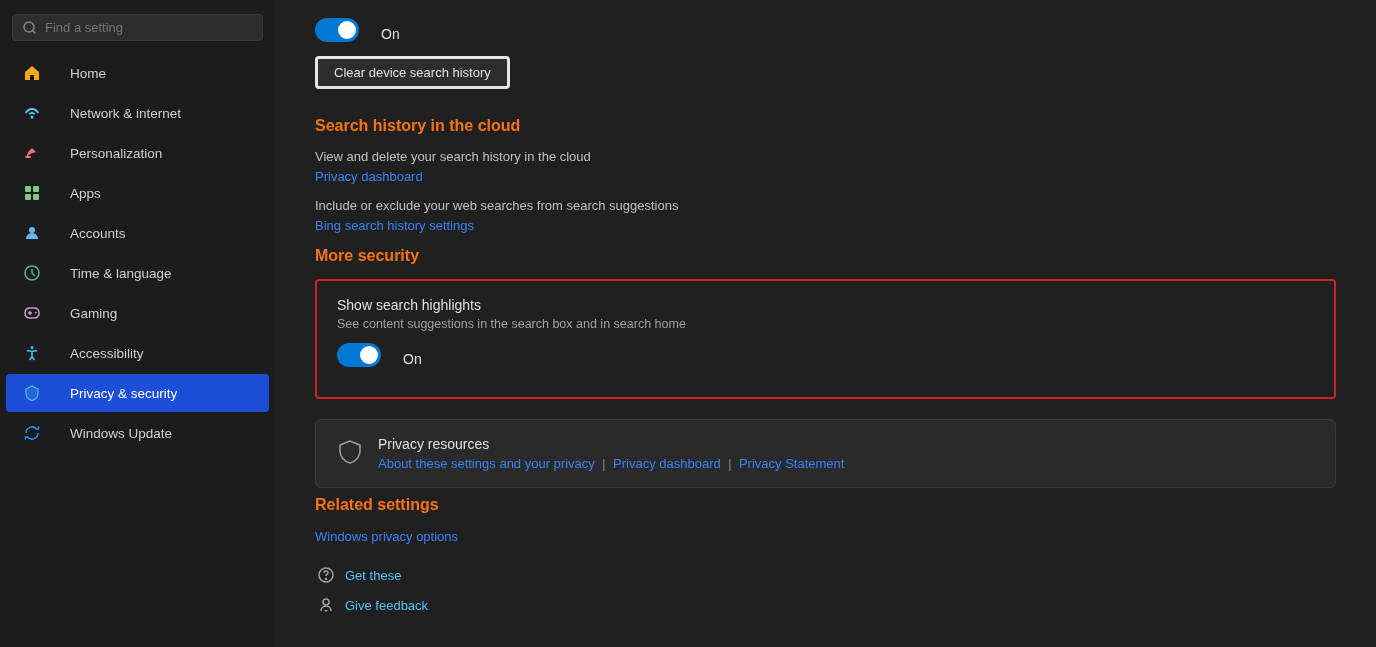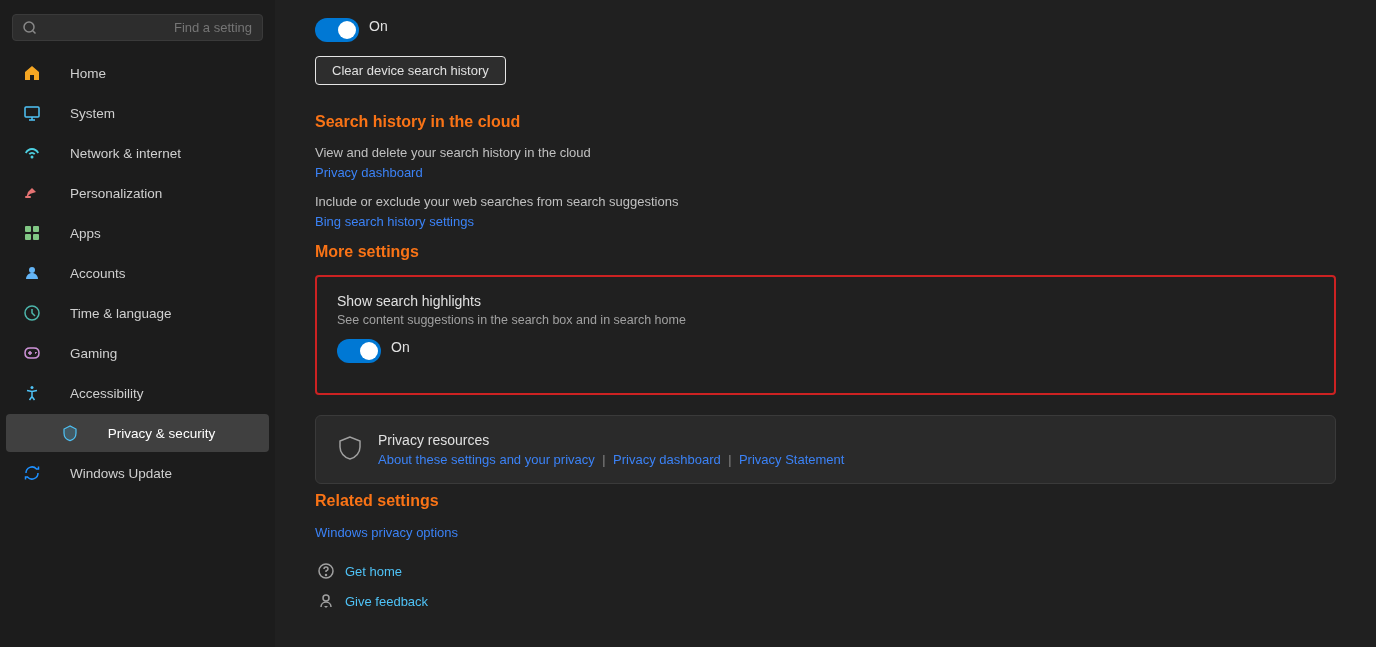--- a/index.html
+++ b/index.html
@@ -39,43 +39,41 @@
       width: 100%;
     }
 
     .search-box input {
       background: transparent;
       border: none;
       outline: none;
       color: #eab308;
       font-size: 13px;
       width: 100%;
-      text-align: right;
     }
 
     .search-icon-svg {
       color: #888;
       flex-shrink: 0;
     }
 
     .nav-item {
       display: flex;
       align-items: center;
       gap: 28px;
       padding: 9px 16px;
       cursor: pointer;
       border-radius: 4px;
       margin: 1px 6px;
       color: #d0d0d0;
     }
 
     .nav-item.active {
-      background-color: #404040;
+      background-color: #1d4ed8;
       color: #ffffff;
-      justify-content: center;
     }
 
     .nav-icon {
       width: 20px;
       height: 20px;
       display: flex;
       align-items: center;
       justify-content: center;
       flex-shrink: 0;
     }
@@ -102,22 +100,22 @@
     .main-content {
       flex: 1;
       background-color: #202020;
       overflow-y: auto;
       padding: 0 40px 40px 40px;
     }
 
     
     .toggle-row {
       display: flex;
-      align-items: flex-start;
-      gap: 10px;
+      align-items: flex-end;
+      gap: 22px;
       margin-bottom: 14px;
     }
 
     .toggle {
       width: 44px;
       height: 24px;
       background-color: #0078d4;
       border-radius: 12px;
       position: relative;
       cursor: pointer;
@@ -138,21 +136,21 @@
 
     .toggle-label {
       font-size: 14px;
       color: #e0e0e0;
     }
 
     
     .btn-secondary {
       background-color: #2d2d2d;
       color: #e0e0e0;
-      border: 1px solid #e5e5e5;
+      border: 3px solid #e5e5e5;
       border-radius: 4px;
       padding: 6px 16px;
       cursor: pointer;
       font-size: 13px;
       margin-bottom: 20px;
     }
 
     
     .section-heading {
       font-size: 16px;
@@ -276,29 +274,20 @@
 
   <div class="nav-item">
     <div class="nav-icon icon-home">
       <svg width="18" height="18" viewBox="0 0 18 18" fill="currentColor">
           <path d="M9 2L2 8v8h5v-5h4v5h5V8L9 2z"></path>
         </svg>
     </div>
     <span class="nav-label">Home</span>
   </div>
 
-  <div class="nav-item">
-    <div class="nav-icon icon-system">
-      <svg width="18" height="18" viewBox="0 0 18 18" fill="currentColor">
-          <rect x="2" y="3" width="14" height="10" rx="1" fill="none" stroke="currentColor" stroke-width="1.5"></rect>
-          <path d="M6 16h6M9 13v3" stroke="currentColor" stroke-width="1.5"></path>
-        </svg>
-    </div>
-    <span class="nav-label">System</span>
-  </div>
 
 
   <div class="nav-item">
     <div class="nav-icon icon-network">
       <svg width="18" height="18" viewBox="0 0 18 18" fill="currentColor">
           <path d="M9 4C6 4 3.5 5.8 2 8.4l1.5 1C4.8 7.3 6.8 6 9 6s4.2 1.3 5.5 3.4l1.5-1C14.5 5.8 12 4 9 4z"></path>
           <path d="M9 8c-1.4 0-2.6.7-3.4 1.8l1.5 1c.5-.7 1.2-1.1 1.9-1.1s1.4.4 1.9 1.1l1.5-1C11.6 8.7 10.4 8 9 8z"></path>
           <circle cx="9" cy="13" r="1.5"></circle>
         </svg>
     </div>
@@ -406,21 +395,21 @@
     <div class="desc-text">View and delete your search history in the cloud</div>
     <a class="link">Privacy dashboard</a>
   </div>
 
   <div class="desc-row">
     <div class="desc-text">Include or exclude your web searches from search suggestions</div>
     <a class="link">Bing search history settings</a>
   </div>
 
   
-  <div class="section-heading">More settings</div>
+  <div class="section-heading">More security</div>
 
   
   <div class="highlight-box">
     <div class="highlight-title">Show search highlights</div>
     <div class="highlight-desc">See content suggestions in the search box and in search home</div>
     <div class="toggle-row">
       <div class="toggle"></div>
       <span class="toggle-label">On</span>
     </div>
   </div>
@@ -452,21 +441,21 @@
 
   
   <div class="action-link-row">
     <div class="action-icon">
       <svg width="18" height="18" viewBox="0 0 18 18" fill="none" stroke="#a0a0a0" stroke-width="1.5">
           <circle cx="9" cy="9" r="7"></circle>
           <path d="M7 7c0-1.1.9-2 2-2s2 .9 2 2-1 1.5-2 2v1"></path>
           <circle cx="9" cy="13" r=".5" fill="#a0a0a0"></circle>
         </svg>
     </div>
-    <a class="action-link">Get home</a>
+    <a class="action-link">Get these</a>
   </div>
 
   <div class="action-link-row">
     <div class="action-icon">
       <svg width="18" height="18" viewBox="0 0 18 18" fill="none" stroke="#a0a0a0" stroke-width="1.5">
           <circle cx="9" cy="6" r="3"></circle>
           <path d="M4 15c0-2.8 2.2-5 5-5s5 2.2 5 5"></path>
           <path d="M7 14l2 2 2-2" fill="#a0a0a0" stroke="none"></path>
         </svg>
     </div>

